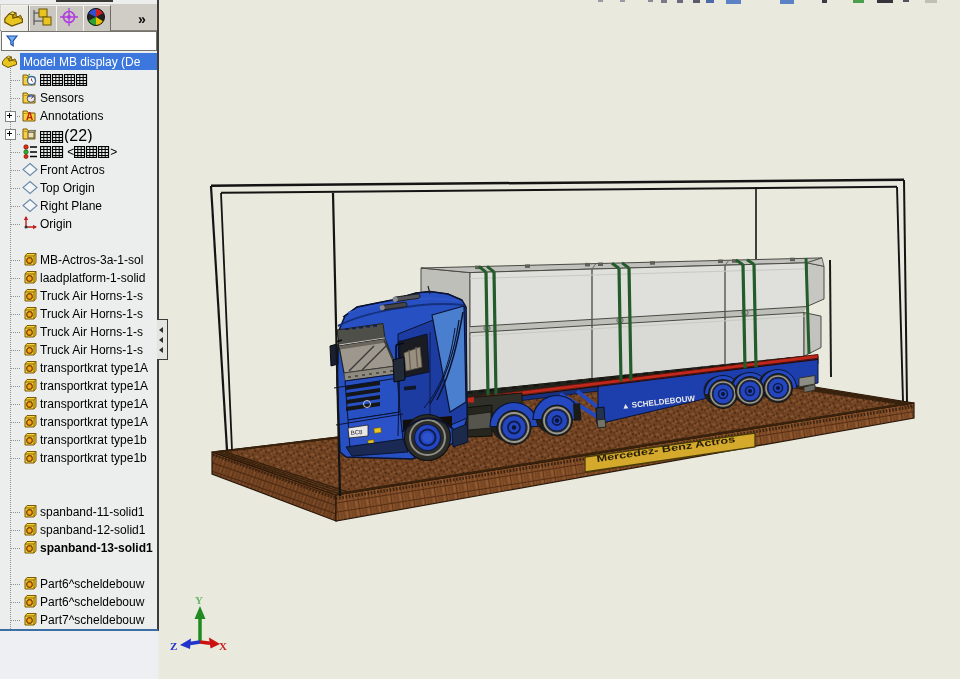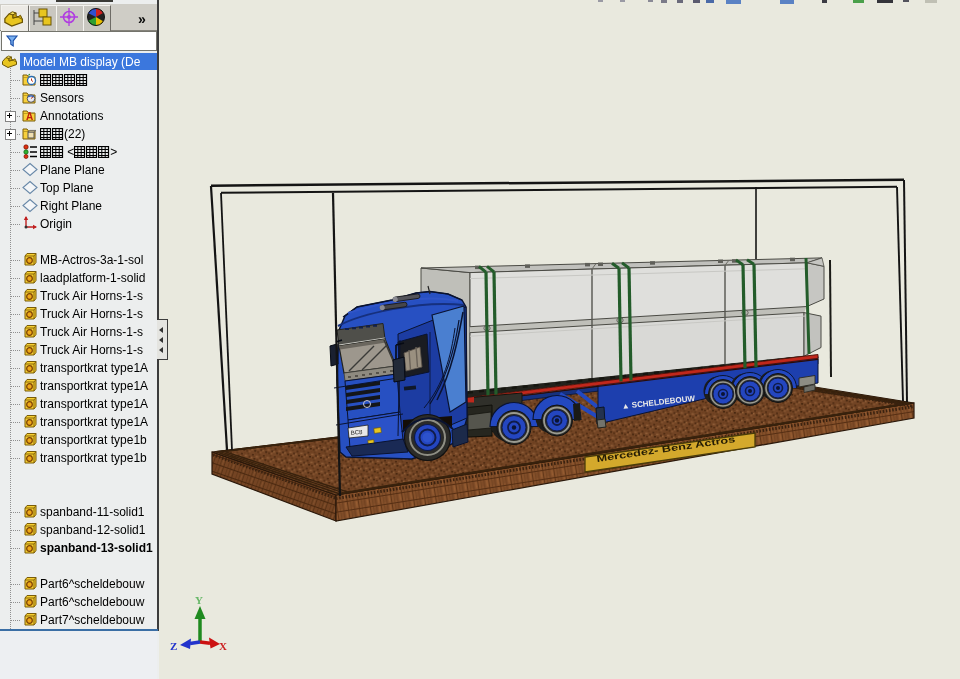--- a/index.html
+++ b/index.html
@@ -361,21 +361,21 @@
               <path d="M1 5.5 H13" stroke="#a88a18" stroke-width="0.7"></path>
               <rect x="6" y="6" width="6" height="6" fill="#f0e0b0" stroke="#555" stroke-width="1"></rect>
               <path d="M6 6 l2 -1.6 6 0 -2 1.6 Z" fill="#d8c890" stroke="#555" stroke-width="0.7"></path>
             </svg></span>
           <span class="txt"><svg class="cjk" width="12" height="12" viewBox="0 0 12 12">
               <rect x="0.5" y="0.5" width="10" height="11" fill="none" stroke="#000" stroke-width="1.2"></rect>
               <path d="M0.5 3.5 H10.5 M0.5 6.5 H10.5 M0.5 9.5 H10.5 M3.8 0.5 V11.5 M7.2 0.5 V11.5" stroke="#000" stroke-width="1" fill="none"></path>
             </svg><svg class="cjk" width="12" height="12" viewBox="0 0 12 12">
               <rect x="0.5" y="0.5" width="10" height="11" fill="none" stroke="#000" stroke-width="1.2"></rect>
               <path d="M0.5 3.5 H10.5 M0.5 6.5 H10.5 M0.5 9.5 H10.5 M3.8 0.5 V11.5 M7.2 0.5 V11.5" stroke="#000" stroke-width="1" fill="none"></path>
-            </svg><span style="font-size:12px">(22)</span></span>
+            </svg><span style="font-size:16px">(22)</span></span>
           <div class="plus" style="top:4px;"></div>
         </div>
 <div class="row" style="top:90px;">
           <div class="doth" style="left:10px;top:9px;width:10px;"></div>
           <span class="ic"><svg width="16" height="15" viewBox="0 0 16 15">
               <circle cx="4" cy="3" r="2.2" fill="#e03010" stroke="#701000" stroke-width="0.7"></circle>
               <circle cx="4" cy="8" r="2.2" fill="#30b030" stroke="#106010" stroke-width="0.7"></circle>
               <circle cx="4" cy="12.5" r="2" fill="#e03010" stroke="#701000" stroke-width="0.7"></circle>
               <path d="M8 3 H15 M8 8 H15 M8 12.5 H15" stroke="#000" stroke-width="1.6"></path>
             </svg></span>
@@ -394,28 +394,28 @@
             </svg><svg class="cjk" width="12" height="12" viewBox="0 0 12 12">
               <rect x="0.5" y="0.5" width="10" height="11" fill="none" stroke="#000" stroke-width="1.2"></rect>
               <path d="M0.5 3.5 H10.5 M0.5 6.5 H10.5 M0.5 9.5 H10.5 M3.8 0.5 V11.5 M7.2 0.5 V11.5" stroke="#000" stroke-width="1" fill="none"></path>
             </svg><span style="font-size:12px">&gt;</span></span>
         </div>
 <div class="row" style="top:108px;">
           <div class="doth" style="left:10px;top:9px;width:10px;"></div>
           <span class="ic"><svg width="16" height="15" viewBox="0 0 16 15">
               <path d="M8 1.5 L15 7.5 L8 13.5 L1 7.5 Z" fill="#f4f6f8" stroke="#6888a8" stroke-width="1.1"></path>
             </svg></span>
-          <span class="txt">Plane Plane</span>
+          <span class="txt">Front Actros</span>
         </div>
 <div class="row" style="top:126px;">
           <div class="doth" style="left:10px;top:9px;width:10px;"></div>
           <span class="ic"><svg width="16" height="15" viewBox="0 0 16 15">
               <path d="M8 1.5 L15 7.5 L8 13.5 L1 7.5 Z" fill="#f4f6f8" stroke="#6888a8" stroke-width="1.1"></path>
             </svg></span>
-          <span class="txt">Top Plane</span>
+          <span class="txt">Top Origin</span>
         </div>
 <div class="row" style="top:144px;">
           <div class="doth" style="left:10px;top:9px;width:10px;"></div>
           <span class="ic"><svg width="16" height="15" viewBox="0 0 16 15">
               <path d="M8 1.5 L15 7.5 L8 13.5 L1 7.5 Z" fill="#f4f6f8" stroke="#6888a8" stroke-width="1.1"></path>
             </svg></span>
           <span class="txt">Right Plane</span>
         </div>
 <div class="row" style="top:162px;text-align:center;">
           <div class="doth" style="left:10px;top:9px;width:10px;"></div>

